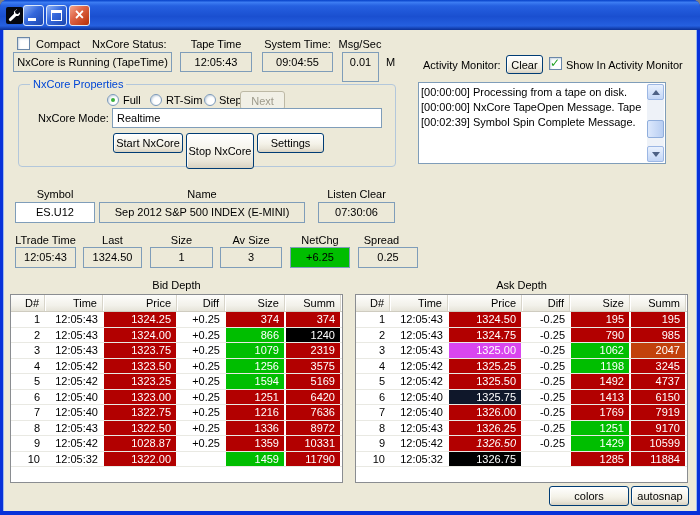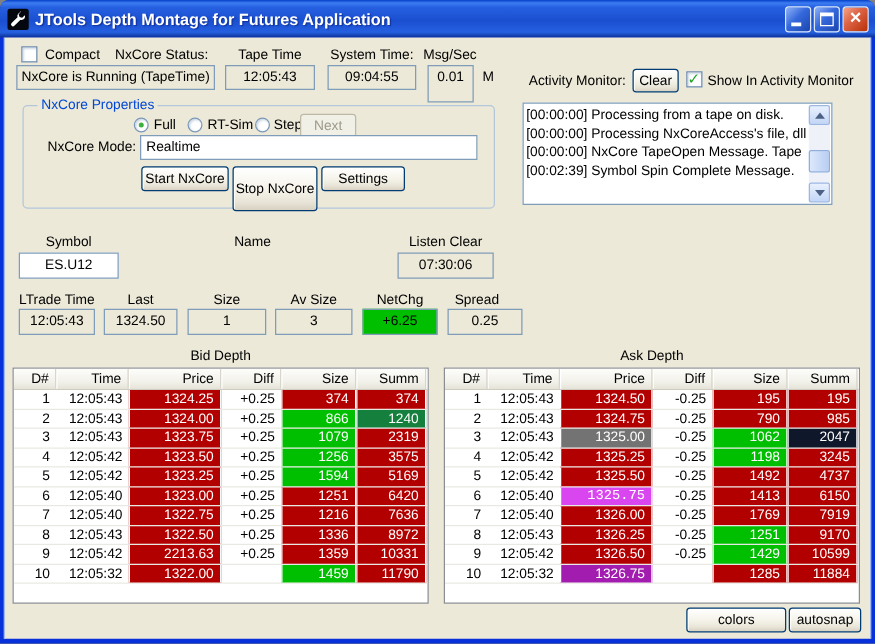--- a/index.html
+++ b/index.html
@@ -128,21 +128,20 @@
 <body>
 
 <div class="window">
 
   <div class="titlebar">
     <span class="app-icon">
       <svg width="13" height="13" viewBox="0 0 16 16">
         <path fill="#FFFFFF" d="M10.8 1.1a3.6 3.6 0 0 0-3.4 4.7L1.6 11.6a1.9 1.9 0 1 0 2.7 2.7l5.8-5.8a3.6 3.6 0 0 0 4.7-3.4c0-.4-.1-.8-.2-1.2L12 6.5l-2.6-.9-.9-2.6 2.6-2.6c-.4-.2-.8-.3-1.3-.3z"></path>
       </svg>
     </span>
-    <span class="title">JTools Depth Montage for Futures Application</span>
     <span class="tb-btn bluebtn">
         <span class="glyph-min"></span>
       </span>
     <span class="tb-btn bluebtn">
         <span class="glyph-max"></span>
       </span>
     <span class="tb-btn redbtn">
         <span class="glyph-x">×</span>
       </span>
   </div>
@@ -165,21 +164,20 @@
   <span class="lbl" style="left:386px;top:56px;">M</span>
 
   <span class="lbl" style="left:423px;top:59px;">Activity Monitor:</span>
   <button class="xp-btn" style="left:506px;top:55px;width:37px;height:19px;">Clear</button>
   <span class="cb checked" style="left:549px;top:57px;"></span>
   <span class="lbl" style="left:566px;top:59px;">Show In Activity Monitor</span>
 
   <div class="listbox" style="left:418px;top:82px;width:248px;height:82px;">
     <div class="log-lines" id="log-lines">
         <div class="log-line">[00:00:00] Processing from a tape on disk.</div>
-        <div class="log-line">[00:00:00] Processing NxCoreAccess's file, dll</div>
         <div class="log-line">[00:00:00] NxCore TapeOpen Message. Tape</div>
         <div class="log-line">[00:02:39] Symbol Spin Complete Message.</div>
       </div>
     <div class="sb">
       <div class="sb-btn up">
           <span class="arr up"></span>
         </div>
       <div class="sb-thumb"></div>
       <div class="sb-btn down">
           <span class="arr down"></span>
@@ -201,20 +199,21 @@
   <span class="lbl" style="left:38px;top:112px;">NxCore Mode:</span>
   <div class="fld white leftal" style="left:112px;top:108px;width:270px;height:20px;">Realtime</div>
 
   <button class="xp-btn" style="left:113px;top:133px;width:70px;height:20px;">Start NxCore</button>
   <button class="xp-btn" style="left:186px;top:133px;width:68px;height:36px;">Stop NxCore</button>
   <button class="xp-btn" style="left:257px;top:133px;width:67px;height:20px;">Settings</button>
 
   <span class="lbl ctr" style="left:15px;top:188px;width:80px;">Symbol</span>
   <div class="fld white" style="left:15px;top:202px;width:80px;height:21px;line-height:19px;">ES.U12</div>
   <span class="lbl ctr" style="left:99px;top:188px;width:206px;">Name</span>
+  <div class="fld" style="left:99px;top:202px;width:206px;height:21px;line-height:19px;">Sep 2012 S&amp;P 500 INDEX (E-MINI)</div>
   <span class="lbl ctr" style="left:318px;top:188px;width:77px;">Listen Clear</span>
   <div class="fld" style="left:318px;top:202px;width:77px;height:21px;line-height:19px;">07:30:06</div>
 
   <span class="lbl ctr" style="left:15px;top:234px;width:61px;">LTrade Time</span>
   <div class="fld" style="left:15px;top:247px;width:61px;height:21px;line-height:19px;">12:05:43</div>
   <span class="lbl ctr" style="left:83px;top:234px;width:59px;">Last</span>
   <div class="fld" style="left:83px;top:247px;width:59px;height:21px;line-height:19px;">1324.50</div>
   <span class="lbl ctr" style="left:150px;top:234px;width:63px;">Size</span>
   <div class="fld" style="left:150px;top:247px;width:63px;height:21px;line-height:19px;">1</div>
   <span class="lbl ctr" style="left:220px;top:234px;width:62px;">Av Size</span>
@@ -245,21 +244,21 @@
           <div class="dt-cell c3">+0.25</div>
           <div class="dt-cell c4 cell-red" style="background: rgb(178, 0, 0);">374</div>
           <div class="dt-cell c5 cell-red" style="background: rgb(178, 0, 0);">374</div>
         </div>
         <div class="dt-row">
           <div class="dt-cell c0">2</div>
           <div class="dt-cell c1">12:05:43</div>
           <div class="dt-cell c2 cell-red" style="background: rgb(178, 0, 0);">1324.00</div>
           <div class="dt-cell c3">+0.25</div>
           <div class="dt-cell c4 cell-green" style="background: rgb(0, 190, 0);">866</div>
-          <div class="dt-cell c5 cell-red" style="background: #15803d;">1240</div>
+          <div class="dt-cell c5 cell-red" style="background: #000000;">1240</div>
         </div>
         <div class="dt-row">
           <div class="dt-cell c0">3</div>
           <div class="dt-cell c1">12:05:43</div>
           <div class="dt-cell c2 cell-red" style="background: rgb(178, 0, 0);">1323.75</div>
           <div class="dt-cell c3">+0.25</div>
           <div class="dt-cell c4 cell-green" style="background: rgb(0, 190, 0);">1079</div>
           <div class="dt-cell c5 cell-red" style="background: rgb(178, 0, 0);">2319</div>
         </div>
         <div class="dt-row">
@@ -298,21 +297,21 @@
           <div class="dt-cell c0">8</div>
           <div class="dt-cell c1">12:05:43</div>
           <div class="dt-cell c2 cell-red" style="background: rgb(178, 0, 0);">1322.50</div>
           <div class="dt-cell c3">+0.25</div>
           <div class="dt-cell c4 cell-red" style="background: rgb(178, 0, 0);">1336</div>
           <div class="dt-cell c5 cell-red" style="background: rgb(178, 0, 0);">8972</div>
         </div>
         <div class="dt-row">
           <div class="dt-cell c0">9</div>
           <div class="dt-cell c1">12:05:42</div>
-          <div class="dt-cell c2 cell-red" style="background: rgb(178, 0, 0);">2213.63</div>
+          <div class="dt-cell c2 cell-red" style="background: rgb(178, 0, 0);">1028.87</div>
           <div class="dt-cell c3">+0.25</div>
           <div class="dt-cell c4 cell-red" style="background: rgb(178, 0, 0);">1359</div>
           <div class="dt-cell c5 cell-red" style="background: rgb(178, 0, 0);">10331</div>
         </div>
         <div class="dt-row">
           <div class="dt-cell c0">10</div>
           <div class="dt-cell c1">12:05:32</div>
           <div class="dt-cell c2 cell-red" style="background: rgb(178, 0, 0);">1322.00</div>
           <div class="dt-cell c3"></div>
           <div class="dt-cell c4 cell-green" style="background: rgb(0, 190, 0);">1459</div>
@@ -344,45 +343,45 @@
           <div class="dt-cell c0">2</div>
           <div class="dt-cell c1">12:05:43</div>
           <div class="dt-cell c2 cell-red" style="background: rgb(178, 0, 0);">1324.75</div>
           <div class="dt-cell c3">-0.25</div>
           <div class="dt-cell c4 cell-red" style="background: rgb(178, 0, 0);">790</div>
           <div class="dt-cell c5 cell-red" style="background: rgb(178, 0, 0);">985</div>
         </div>
         <div class="dt-row">
           <div class="dt-cell c0">3</div>
           <div class="dt-cell c1">12:05:43</div>
-          <div class="dt-cell c2 cell-red" style="background: #737373;">1325.00</div>
+          <div class="dt-cell c2 cell-red" style="background: #d946ef;">1325.00</div>
           <div class="dt-cell c3">-0.25</div>
           <div class="dt-cell c4 cell-green" style="background: rgb(0, 190, 0);">1062</div>
-          <div class="dt-cell c5 cell-red" style="background: #0f172a;">2047</div>
+          <div class="dt-cell c5 cell-red" style="background: #c2410c;">2047</div>
         </div>
         <div class="dt-row">
           <div class="dt-cell c0">4</div>
           <div class="dt-cell c1">12:05:42</div>
           <div class="dt-cell c2 cell-red" style="background: rgb(178, 0, 0);">1325.25</div>
           <div class="dt-cell c3">-0.25</div>
           <div class="dt-cell c4 cell-green" style="background: rgb(0, 190, 0);">1198</div>
           <div class="dt-cell c5 cell-red" style="background: rgb(178, 0, 0);">3245</div>
         </div>
         <div class="dt-row">
           <div class="dt-cell c0">5</div>
           <div class="dt-cell c1">12:05:42</div>
           <div class="dt-cell c2 cell-red" style="background: rgb(178, 0, 0);">1325.50</div>
           <div class="dt-cell c3">-0.25</div>
           <div class="dt-cell c4 cell-red" style="background: rgb(178, 0, 0);">1492</div>
           <div class="dt-cell c5 cell-red" style="background: rgb(178, 0, 0);">4737</div>
         </div>
         <div class="dt-row">
           <div class="dt-cell c0">6</div>
           <div class="dt-cell c1">12:05:40</div>
-          <div class="dt-cell c2 cell-red" style="background: #d946ef; font-family: Liberation Mono, monospace;">1325.75</div>
+          <div class="dt-cell c2 cell-red" style="background: #0f172a;">1325.75</div>
           <div class="dt-cell c3">-0.25</div>
           <div class="dt-cell c4 cell-red" style="background: rgb(178, 0, 0);">1413</div>
           <div class="dt-cell c5 cell-red" style="background: rgb(178, 0, 0);">6150</div>
         </div>
         <div class="dt-row">
           <div class="dt-cell c0">7</div>
           <div class="dt-cell c1">12:05:40</div>
           <div class="dt-cell c2 cell-red" style="background: rgb(178, 0, 0);">1326.00</div>
           <div class="dt-cell c3">-0.25</div>
           <div class="dt-cell c4 cell-red" style="background: rgb(178, 0, 0);">1769</div>
@@ -392,29 +391,29 @@
           <div class="dt-cell c0">8</div>
           <div class="dt-cell c1">12:05:43</div>
           <div class="dt-cell c2 cell-red" style="background: rgb(178, 0, 0);">1326.25</div>
           <div class="dt-cell c3">-0.25</div>
           <div class="dt-cell c4 cell-green" style="background: rgb(0, 190, 0);">1251</div>
           <div class="dt-cell c5 cell-red" style="background: rgb(178, 0, 0);">9170</div>
         </div>
         <div class="dt-row">
           <div class="dt-cell c0">9</div>
           <div class="dt-cell c1">12:05:42</div>
-          <div class="dt-cell c2 cell-red" style="background: rgb(178, 0, 0);">1326.50</div>
+          <div class="dt-cell c2 cell-red" style="background: rgb(178, 0, 0); font-style: italic;">1326.50</div>
           <div class="dt-cell c3">-0.25</div>
           <div class="dt-cell c4 cell-green" style="background: rgb(0, 190, 0);">1429</div>
           <div class="dt-cell c5 cell-red" style="background: rgb(178, 0, 0);">10599</div>
         </div>
         <div class="dt-row">
           <div class="dt-cell c0">10</div>
           <div class="dt-cell c1">12:05:32</div>
-          <div class="dt-cell c2 cell-red" style="background: #a21caf;">1326.75</div>
+          <div class="dt-cell c2 cell-red" style="background: #000000;">1326.75</div>
           <div class="dt-cell c3"></div>
           <div class="dt-cell c4 cell-red" style="background: rgb(178, 0, 0);">1285</div>
           <div class="dt-cell c5 cell-red" style="background: rgb(178, 0, 0);">11884</div>
         </div>
         <div class="dt-row filler"></div>
       </div>
   </div>
 
   <button class="xp-btn" style="left:549px;top:486px;width:80px;height:20px;">colors</button>
   <button class="xp-btn" style="left:631px;top:486px;width:58px;height:20px;">autosnap</button>

